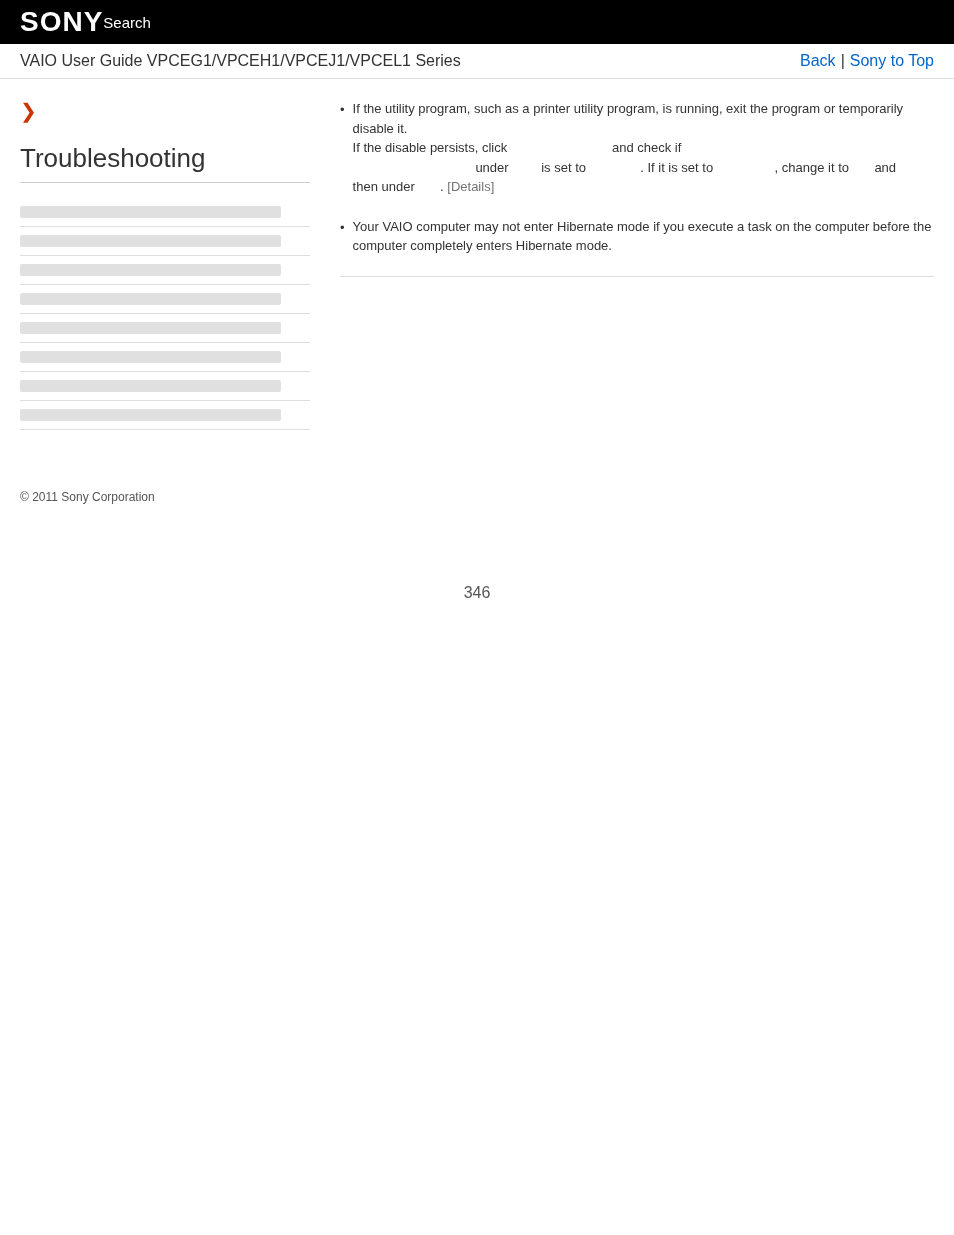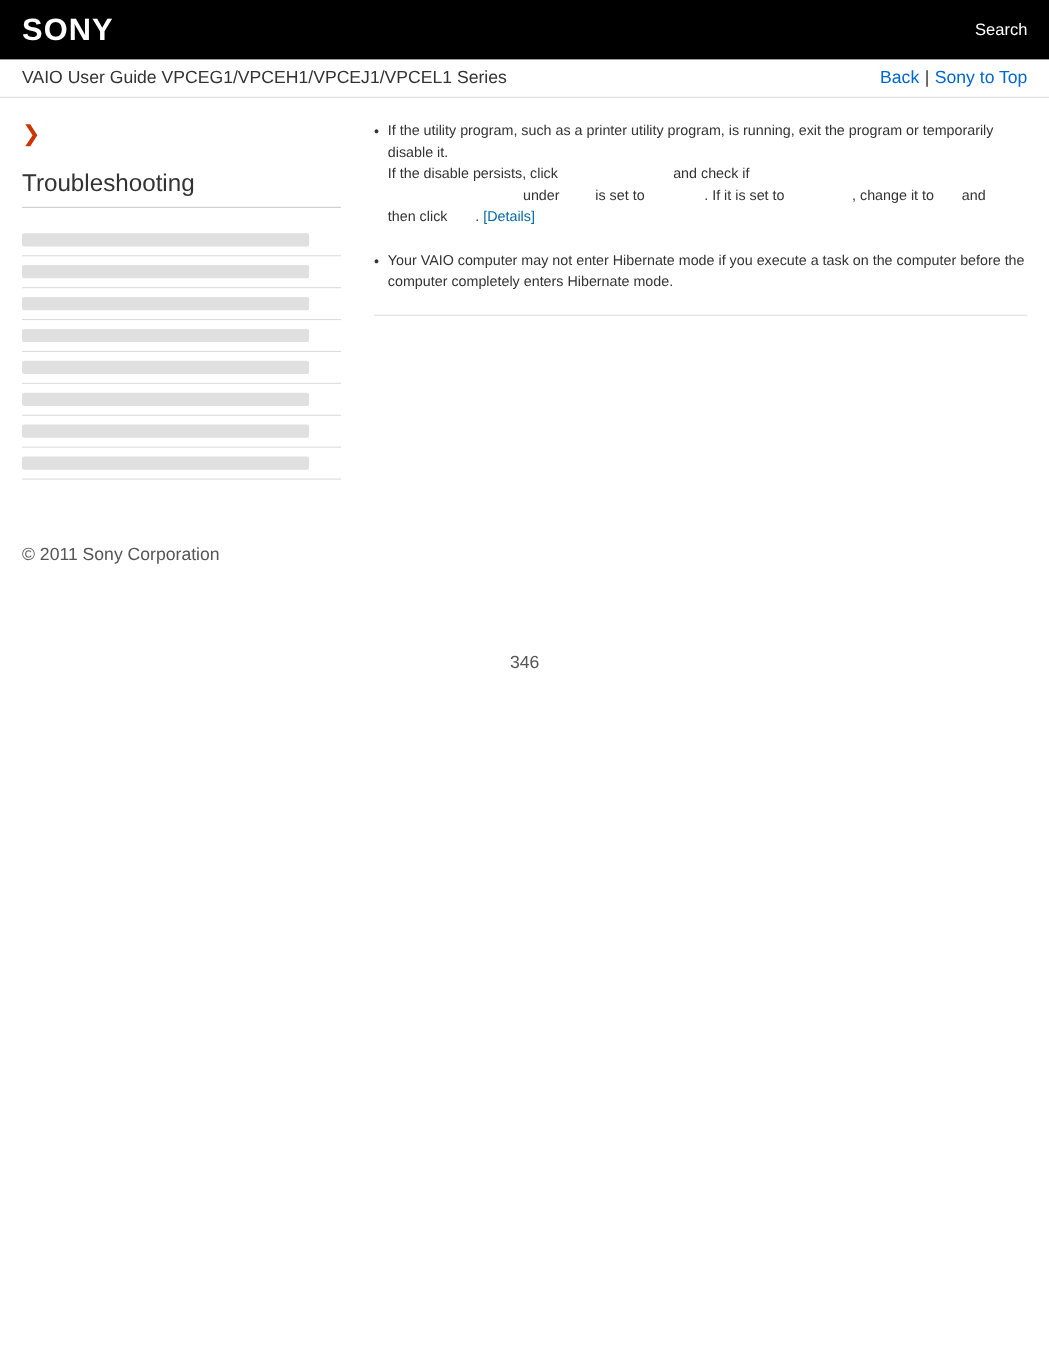--- a/index.html
+++ b/index.html
@@ -13,24 +13,24 @@
       font-size: 13px;
       color: #333;
       background: #fff;
       width: 954px;
       min-height: 1235px;
     }
 
     
     .header {
       background: #000;
-      height: 54px;
+      height: 44px;
       display: flex;
       align-items: center;
-      justify-content: space-between;
+      justify-content: flex-start;
       padding: 0 20px;
     }
 
     .sony-logo {
       color: #fff;
       font-size: 28px;
       font-weight: bold;
       letter-spacing: 1px;
       font-family: 'Arial Black', Arial, sans-serif;
     }
@@ -88,21 +88,21 @@
     }
 
     .sidebar-arrow {
       color: #cc3300;
       font-size: 20px;
       margin-bottom: 20px;
       display: block;
     }
 
     .sidebar-title {
-      font-size: 22px;
+      font-size: 26px;
       font-weight: normal;
       color: #333;
       margin-bottom: 15px;
       padding-bottom: 8px;
       border-bottom: 1px solid #ccc;
     }
 
     .sidebar-links {
       display: flex;
       flex-direction: column;
@@ -143,36 +143,36 @@
       color: #333;
       flex-shrink: 0;
       margin-top: 1px;
     }
 
     .bullet-content {
       flex: 1;
     }
 
     .inline-link {
-      color: #0369a1;
+      color: #737373;
       text-decoration: none;
       cursor: pointer;
     }
 
     .content-divider {
       border: none;
       border-top: 1px solid #ddd;
       margin: 20px 0;
     }
 
     
     .footer {
       padding: 20px;
       margin-top: 20px;
-      font-size: 16px;
+      font-size: 12px;
       color: #555;
     }
 
     
     .page-number {
       text-align: center;
       font-size: 16px;
       color: #555;
       padding: 20px 0;
       margin-top: 40px;
@@ -244,21 +244,21 @@
           <span>under</span>
           <span>&nbsp;&nbsp;&nbsp;&nbsp;&nbsp;&nbsp;&nbsp;</span>
           <span>is set to</span>
           <span>&nbsp;&nbsp;&nbsp;&nbsp;&nbsp;&nbsp;&nbsp;&nbsp;&nbsp;&nbsp;&nbsp;&nbsp;&nbsp;</span>
           <span>. If it is set to</span>
           <span>&nbsp;&nbsp;&nbsp;&nbsp;&nbsp;&nbsp;&nbsp;&nbsp;&nbsp;&nbsp;&nbsp;&nbsp;&nbsp;&nbsp;&nbsp;</span>
           <span>, change it to</span>
           <span>&nbsp;&nbsp;&nbsp;&nbsp;&nbsp;</span>
           <span>and</span>
           <br>
-          <span>then click</span>
+          <span>then under</span>
           <span>&nbsp;&nbsp;&nbsp;&nbsp;&nbsp;</span>
           <span>.</span>
           <a class="inline-link">[Details]</a>
         </div>
       </li>
 
       <li>
         <span class="bullet-dot">•</span>
         <div class="bullet-content">
           <span>Your VAIO computer may not enter Hibernate mode if you execute a task on the computer before the computer completely enters Hibernate mode.</span>

